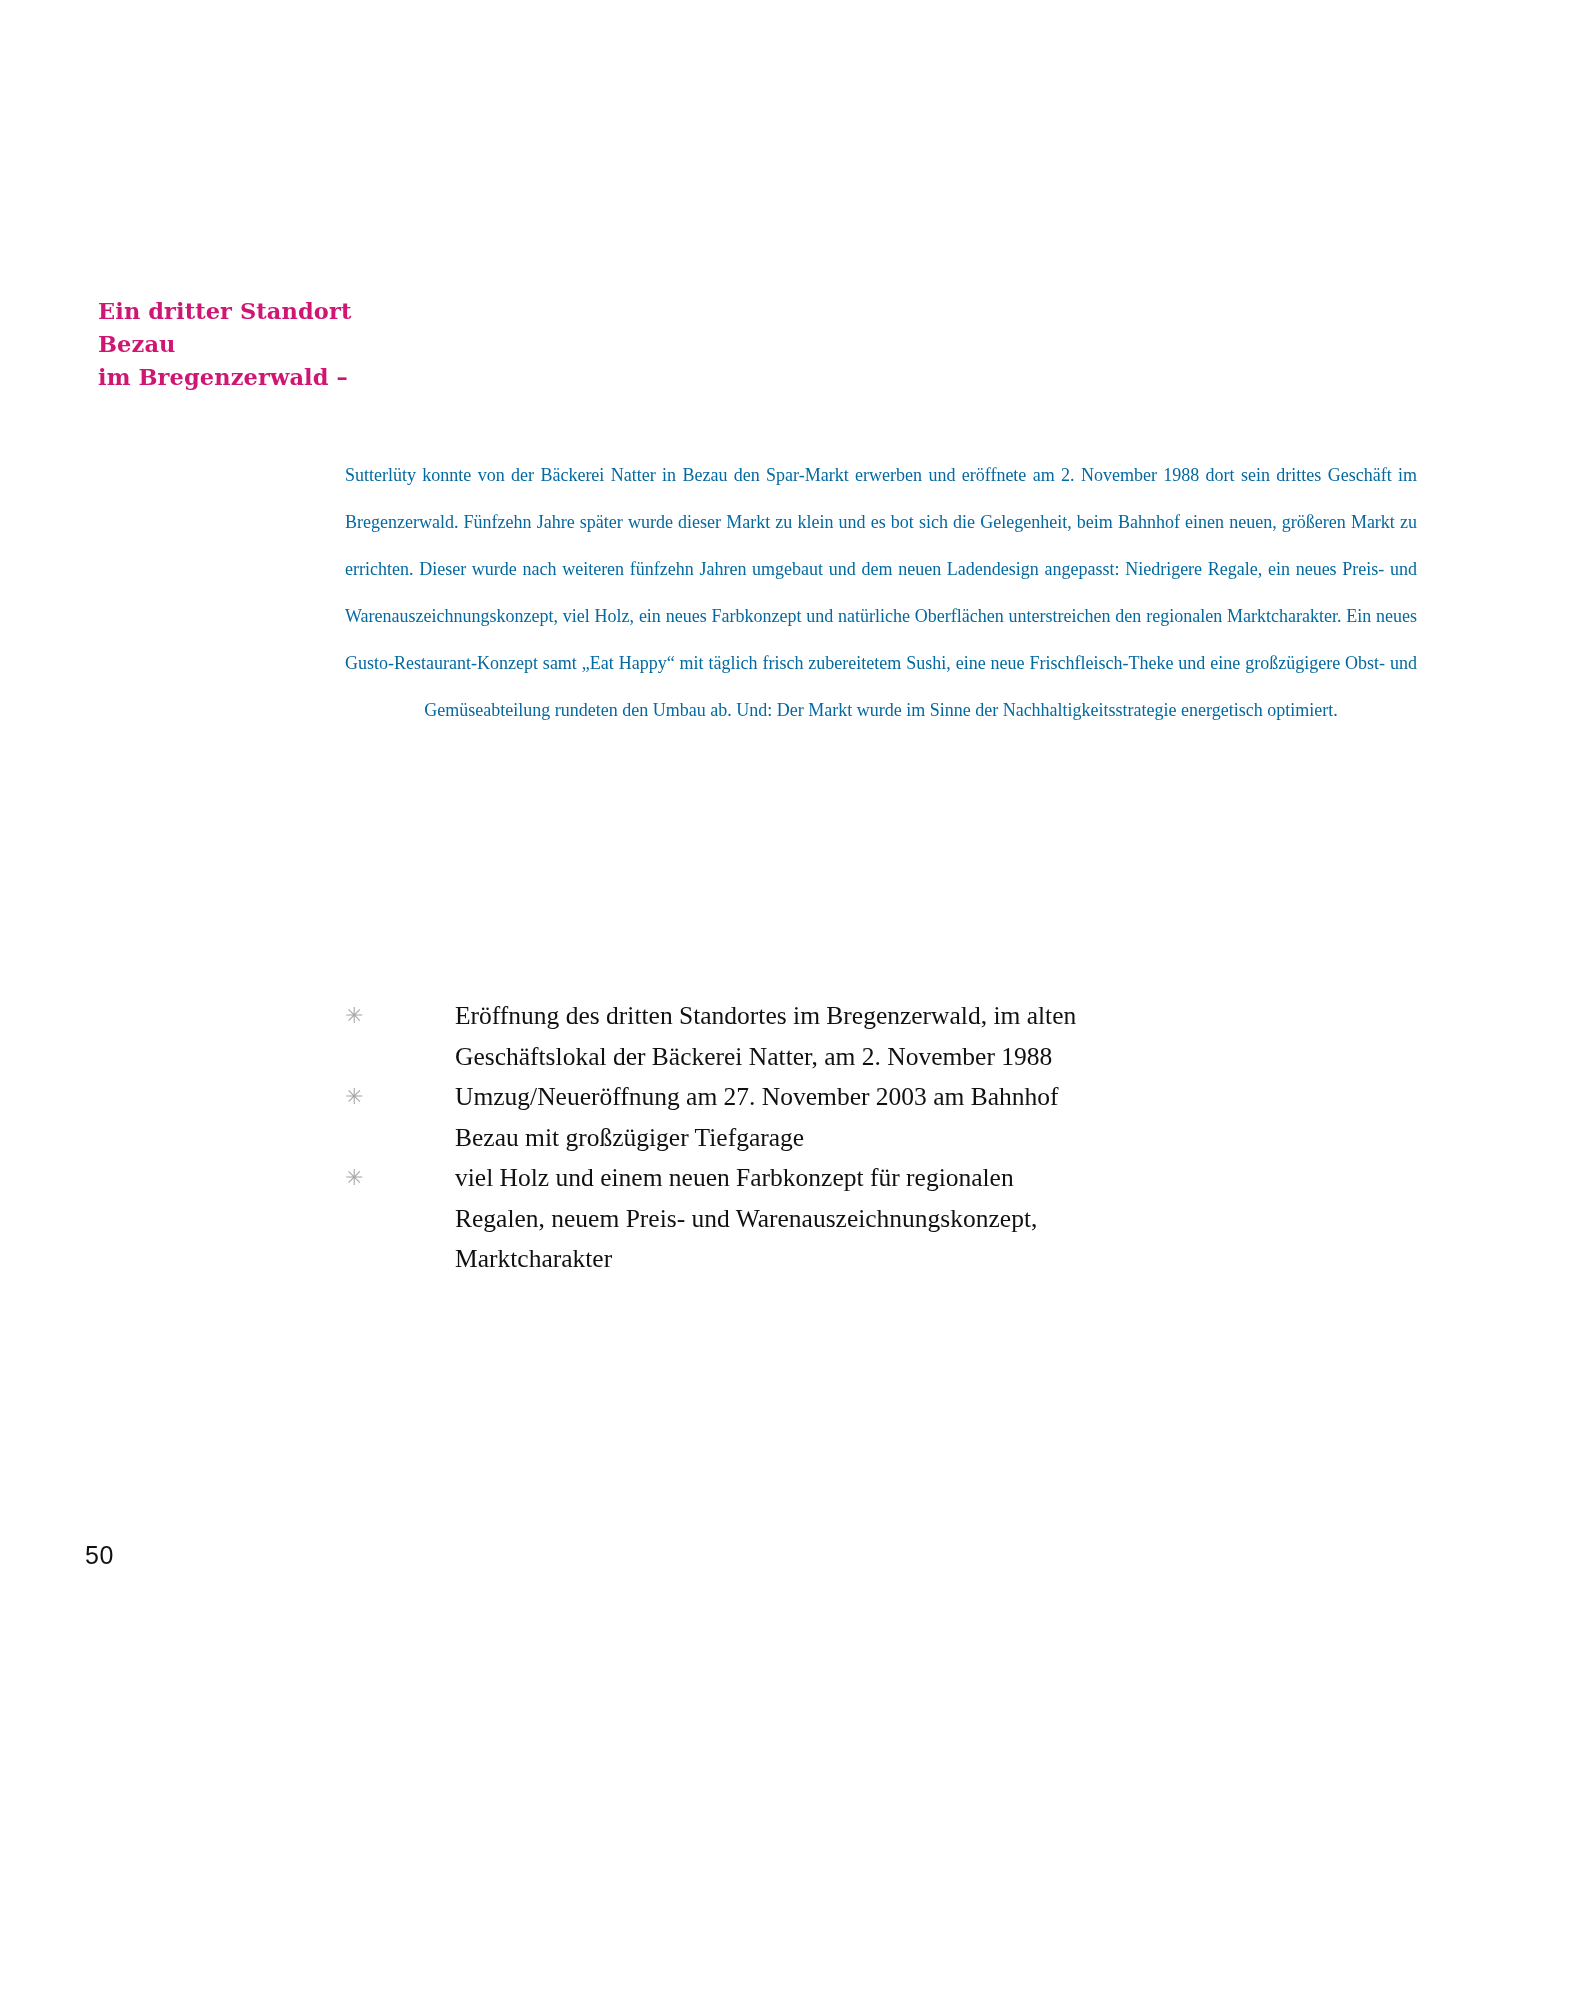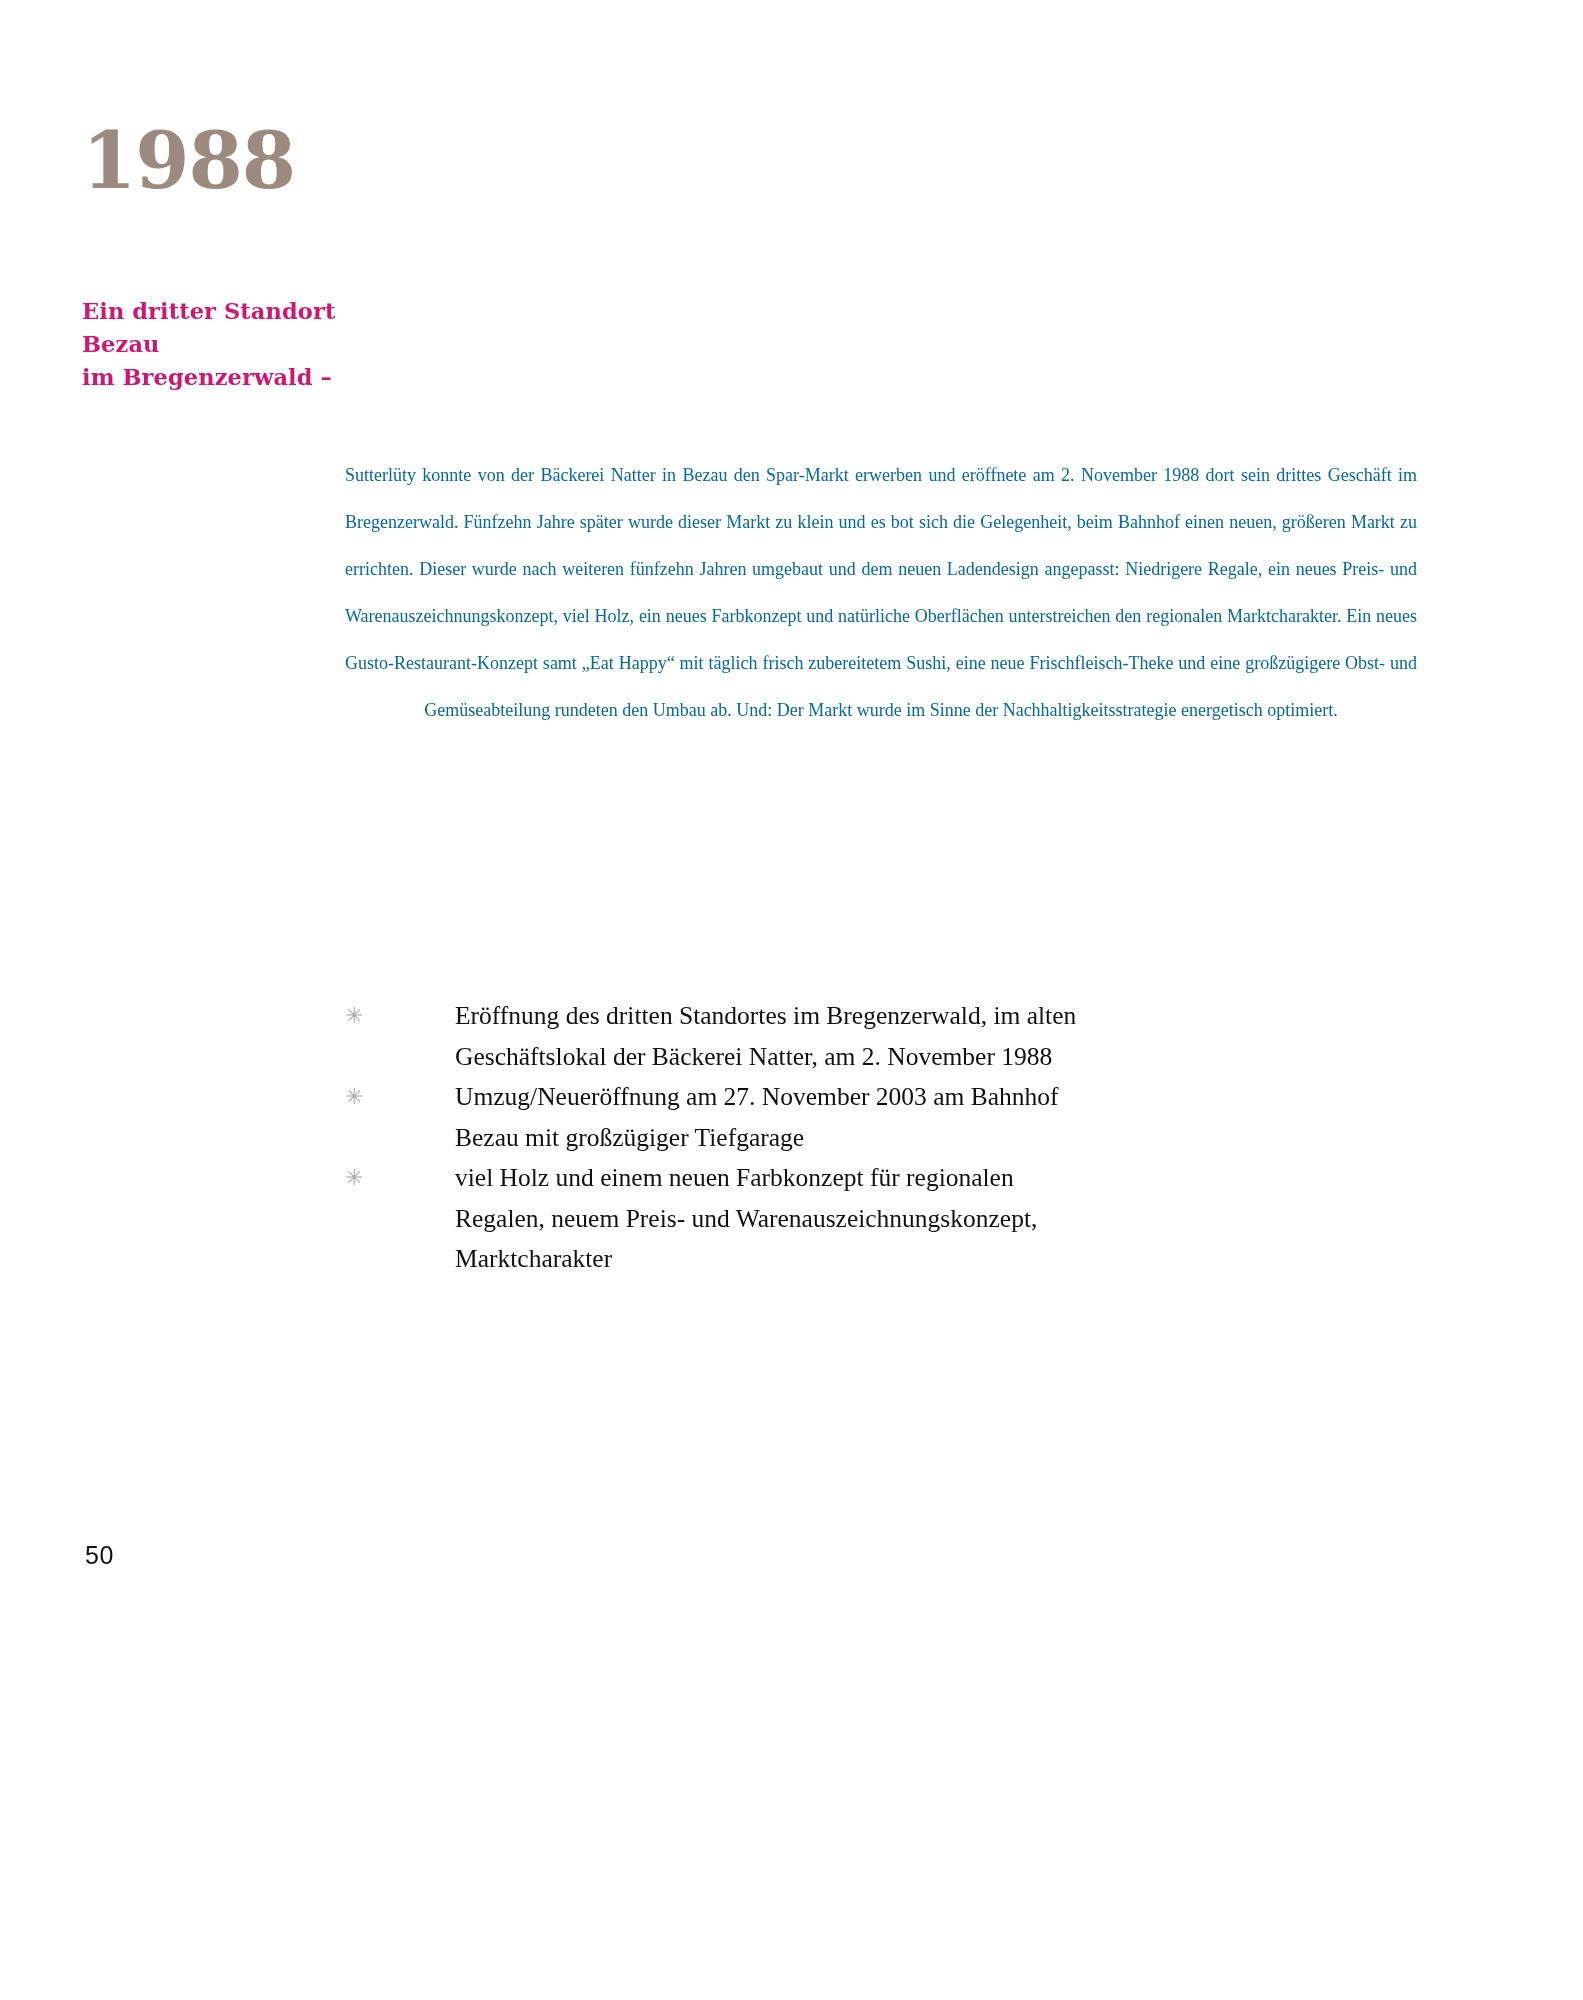--- a/index.html
+++ b/index.html
@@ -45,20 +45,21 @@
     font-family: "DejaVu Serif", "Liberation Serif", serif;
     font-weight: 700;
     font-size: 22.5px;
     line-height: 33px;
     letter-spacing: 0.1px;
     color: #cf1673;
   }
   .section-heading .hl {
     display: block;
     white-space: nowrap;
+    margin-left: 16px;
   }
 
   
   .text-column {
     position: absolute;
     left: 345px;
     top: 452px;
     width: 1072px;
   }
 
@@ -119,21 +120,20 @@
     line-height: 30px;
     color: #111111;
     letter-spacing: 0.5px;
   }
 </style>
 </head>
 <body>
 
 <div class="page">
 
-  <div class="year-heading">1988</div>
 
   <div class="section-heading">
     <span class="hl">Ein dritter Standort</span>
     <span class="hl">Bezau</span>
     <span class="hl">im Bregenzerwald –</span>
   </div>
 
   <div class="text-column">
     <p class="body-paragraph">Sutterlüty konnte von der Bäckerei Natter in Bezau den Spar-Markt erwerben und eröffnete am 2. November 1988 dort sein drittes Geschäft im Bregenzerwald. Fünfzehn Jahre später wurde dieser Markt zu klein und es bot sich die Gelegenheit, beim Bahnhof einen neuen, größeren Markt zu errichten. Dieser wurde nach weiteren fünfzehn Jahren umgebaut und dem neuen Ladendesign angepasst: Niedrigere Regale, ein neues Preis- und Warenauszeichnungskonzept, viel Holz, ein neues Farbkonzept und natürliche Oberflächen unterstreichen den regionalen Marktcharakter. Ein neues Gusto-Restaurant-Konzept samt „Eat Happy“ mit täglich frisch zubereitetem Sushi, eine neue Frischfleisch-Theke und eine großzügigere Obst- und Gemüseabteilung rundeten den Umbau ab. Und: Der Markt wurde im Sinne der Nachhaltigkeitsstrategie energetisch optimiert.</p>
   </div>

